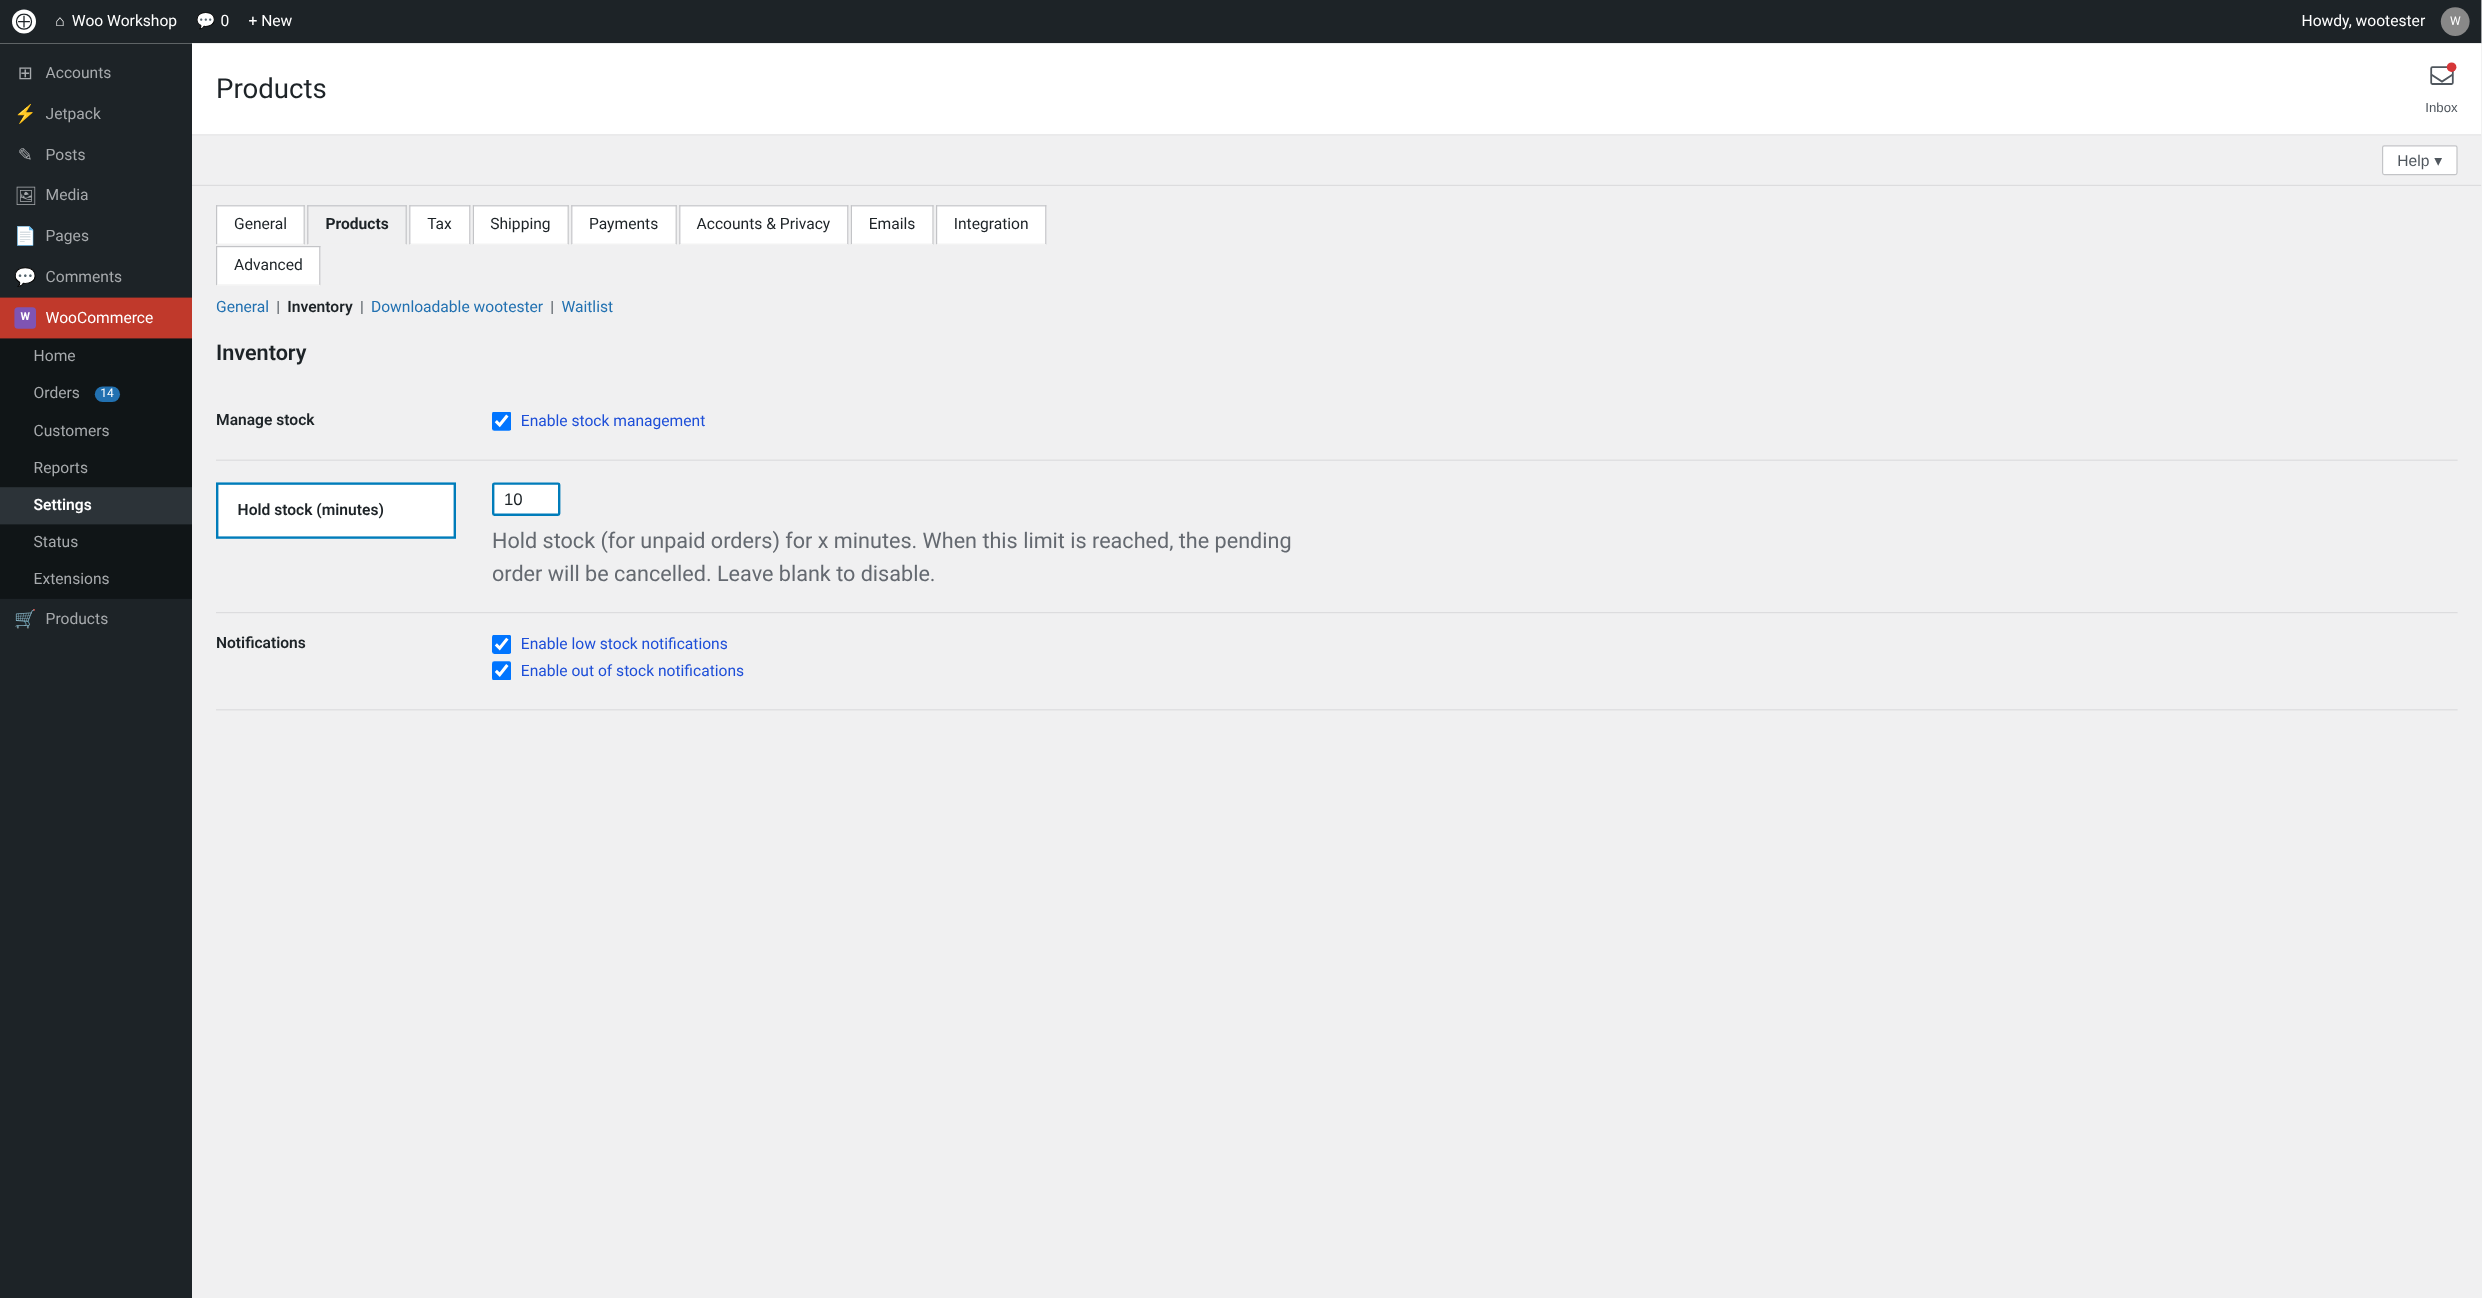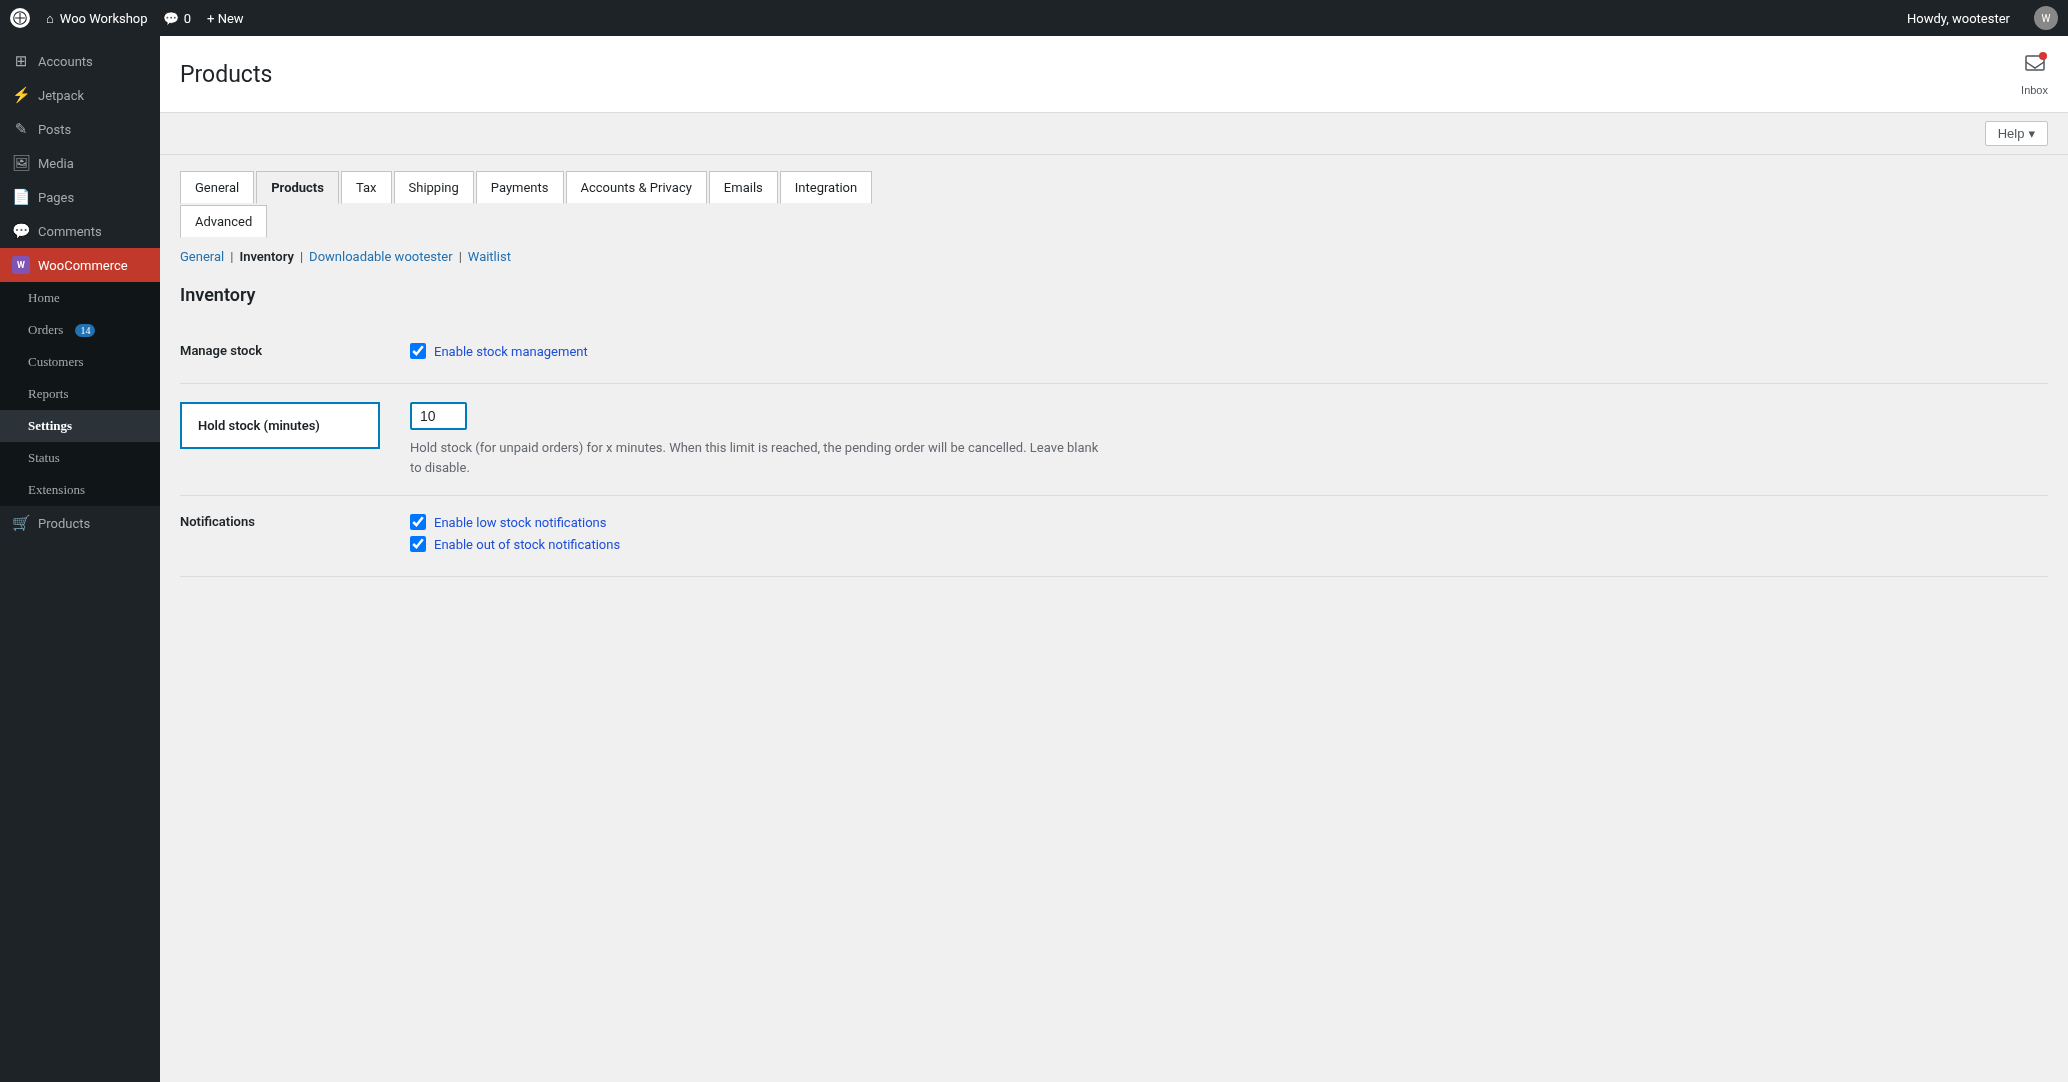--- a/index.html
+++ b/index.html
@@ -24,21 +24,21 @@
       display: flex; align-items: center; justify-content: center;
       color: #1d2327;
       font-weight: bold; font-size: 12px;
       flex-shrink: 0;
     }
     .admin-bar-site {
       display: flex; align-items: center; gap: 6px; color: #fff; cursor: pointer;
     }
     .admin-bar-comments { display: flex; align-items: center; gap: 4px; color: #fff; cursor: pointer; }
     .admin-bar-new { display: flex; align-items: center; gap: 4px; color: #fff; cursor: pointer; }
-    .admin-bar-right { margin-left: auto; color: #fff; cursor: pointer; display: flex; align-items: center; gap: 24px; }
+    .admin-bar-right { margin-left: auto; color: #fff; cursor: pointer; display: flex; align-items: center; gap: 13px; }
     .avatar-circle { width: 24px; height: 24px; border-radius: 50%; background: #888; display: flex; align-items: center; justify-content: center; color: #fff; font-size: 10px; }
 
     
     .main-layout {
       display: flex;
       flex: 1;
       overflow: hidden;
     }
 
     
@@ -57,21 +57,21 @@
       font-size: 13px;
       color: #a7aaad;
       position: relative;
     }
     .sidebar-item.active { background: #c0392b; color: #fff; }
     .sidebar-item .icon { width: 18px; text-align: center; font-size: 15px; flex-shrink: 0; }
     .sidebar-item .badge {
       background: #2271b1; color: #fff; border-radius: 10px;
       font-size: 10px; padding: 1px 5px; margin-left: 4px;
     }
-    .sidebar-submenu { background: #101517; font-family: Liberation Serif, serif; }
+    .sidebar-submenu { background: #101517; }
     .sidebar-submenu .sidebar-item { padding-left: 28px; font-size: 13px; }
     .sidebar-submenu .sidebar-item.active-sub { color: #fff; font-weight: 600; }
 
     
     .content-area {
       flex: 1;
       overflow-y: auto;
       background: #f0f0f1;
       display: flex;
       flex-direction: column;
@@ -191,21 +191,21 @@
       width: 57px;
       padding: 4px 8px;
       border: 1px solid #8c8f94;
       font-size: 14px;
       border-radius: 2px;
       color: #1d2327;
     }
 
     .help-text {
       color: #646970;
-      font-size: 13px;
+      font-size: 18px;
       margin-top: 8px;
       max-width: 700px;
       line-height: 1.5;
     }
 
     
     .woo-icon {
       width: 18px; height: 18px; background: #7f54b3;
       border-radius: 3px; display: flex; align-items: center; justify-content: center;
       color: #fff; font-size: 9px; font-weight: bold; flex-shrink: 0;

